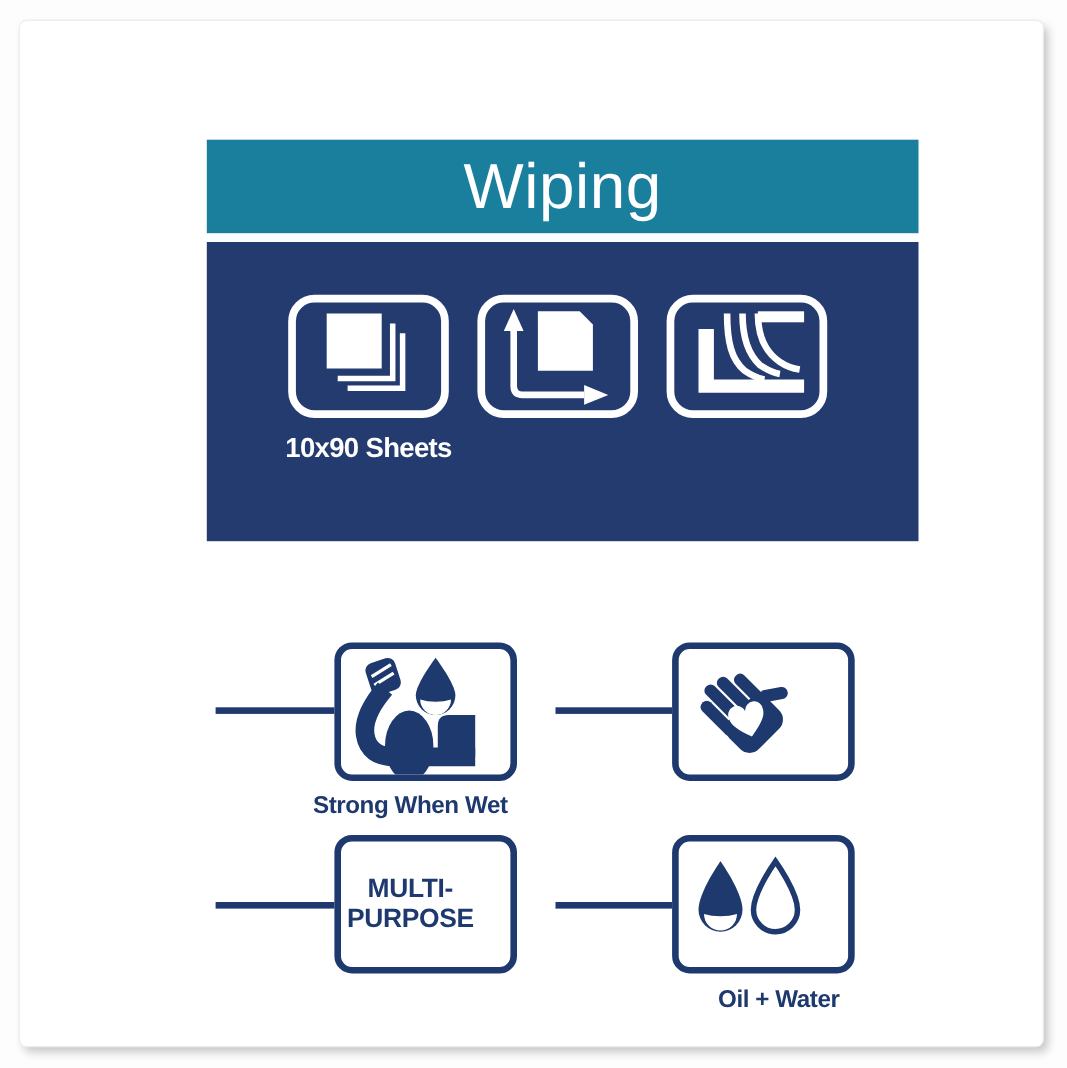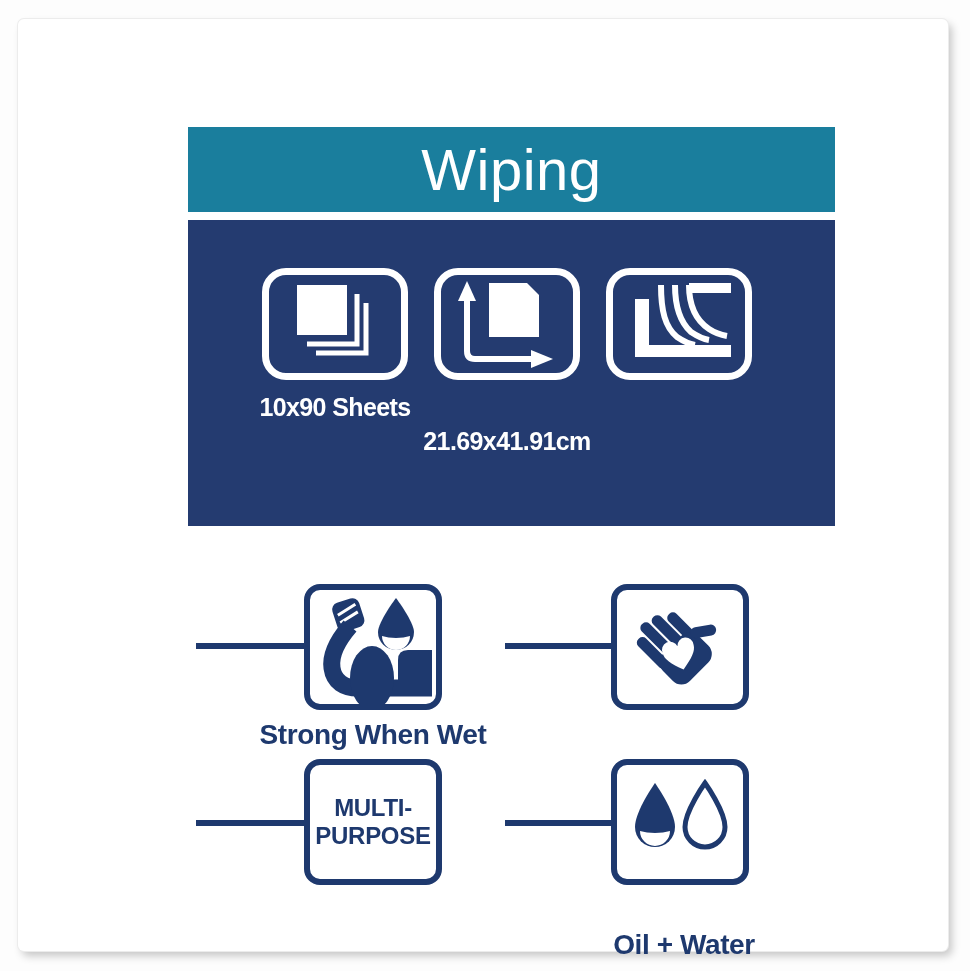--- a/index.html
+++ b/index.html
@@ -7,33 +7,33 @@
   .stage{position:relative;width:970px;height:971px;background:#fdfdfd;overflow:hidden;}
   .card{position:absolute;left:18px;top:19px;width:930px;height:932px;background:#ffffff;
         border-radius:6px;box-shadow:0 0 0 1px #ececec, 4px 5px 9px rgba(0,0,0,0.22);}
 
   
   .banner{position:absolute;left:170px;top:108px;width:647px;height:85px;background:#1a7e9d;
           display:flex;align-items:center;justify-content:center;}
   .banner h1{margin:16px;color:#ffffff;font-size:58px;font-weight:400;letter-spacing:0.5px;}
 
   
-  .spec-panel{position:absolute;left:170px;top:201px;width:647px;height:306px;background:#243b70;}
+  .spec-panel{position:absolute;left:170px;top:201px;width:647px;height:272px;background:#243b70;}
   .spec-box{position:absolute;top:48px;width:146px;height:112px;border:7px solid #ffffff;
             border-radius:24px;box-sizing:border-box;}
   .spec-box svg{position:absolute;left:0;top:0;width:132px;height:98px;}
   .spec-label{position:absolute;top:171px;width:240px;text-align:center;color:#ffffff;
               font-size:25px;font-weight:700;letter-spacing:-0.6px;line-height:32px;white-space:nowrap;}
 
   
-  .feat-box{position:absolute;width:138px;height:126px;border:6px solid #1e396e;border-radius:16px;
+  .feat-box{position:absolute;width:166px;height:126px;border:6px solid #1e396e;border-radius:16px;
             background:#ffffff;box-sizing:border-box;}
   .feat-box svg{position:absolute;left:0;top:0;width:126px;height:114px;}
   .feat-label{position:absolute;width:280px;text-align:center;color:#1e396e;
-              font-size:28px;font-weight:700;letter-spacing:-0.4px;white-space:nowrap;}
+              font-size:22px;font-weight:700;letter-spacing:-0.4px;white-space:nowrap;}
   .connector{position:absolute;height:6px;background:#1e396e;}
   .multi-text{position:absolute;width:138px;height:126px;display:flex;flex-direction:column;
               align-items:center;justify-content:center;color:#1e396e;font-size:24px;font-weight:700;
               letter-spacing:-0.3px;line-height:28px;text-align:center;}
 </style>
 </head>
 <body>
 
 <div class="stage">
   <div class="card">
@@ -54,21 +54,20 @@
       <div class="spec-label" style="left:27px;">10x90 Sheets</div>
 
       <div class="spec-box" style="left:246px;">
         <svg viewBox="0 0 132 98">
           <polygon points="48,8 86,8 98,20 98,62 48,62" fill="#ffffff"></polygon>
           <path d="M26,24 V76 Q26,84 34,84 H90" fill="none" stroke="#ffffff" stroke-width="6"></path>
           <polygon points="26,6 17,26 35,26" fill="#ffffff"></polygon>
           <polygon points="112,84 90,75 90,93" fill="#ffffff"></polygon>
         </svg>
       </div>
-      <div class="spec-label" style="left:199px;top:205px;">21.69x41.91cm</div>
 
       <div class="spec-box" style="left:418px;">
         <svg viewBox="0 0 132 98">
           <path d="M22,24 h14 v46 h82 v12 h-96 z" fill="#ffffff"></path>
           <path d="M48,10 C48,36 52,52 64,62 C70,66 76,69 82,70" fill="none" stroke="#ffffff" stroke-width="6"></path>
           <path d="M62,10 C62,34 68,48 78,57 C84,61 90,64 96,65" fill="none" stroke="#ffffff" stroke-width="6"></path>
           <path d="M76,10 C76,32 84,46 96,54 C102,58 108,60 114,61" fill="none" stroke="#ffffff" stroke-width="6"></path>
           <rect x="76" y="8" width="42" height="10" fill="#ffffff"></rect>
         </svg>
       </div>
@@ -114,16 +113,16 @@
     </div>
 
     <div class="connector" style="left:487px;top:801px;width:106px;"></div>
     <div class="feat-box" style="left:593px;top:740px;">
       <svg viewBox="0 0 126 114">
         <path d="M38,18 C38,18 18,46 18,62 a20,20 0 0 0 40,0 C58,46 38,18 38,18 Z" fill="#1e396e"></path>
         <path d="M23,66 a15,15 0 0 0 30,0 a24,9 0 0 1 -30,0 Z" fill="#ffffff"></path>
         <path d="M88,18 C88,18 68,46 68,62 a20,20 0 0 0 40,0 C108,46 88,18 88,18 Z" fill="none" stroke="#1e396e" stroke-width="5"></path>
       </svg>
     </div>
-    <div class="feat-label" style="left:526px;top:876px;margin-top:34px;">Oil + Water</div>
+    <div class="feat-label" style="left:550px;top:876px;">Oil + Water</div>
 
   </div>
 </div>
 
 </body></html>

